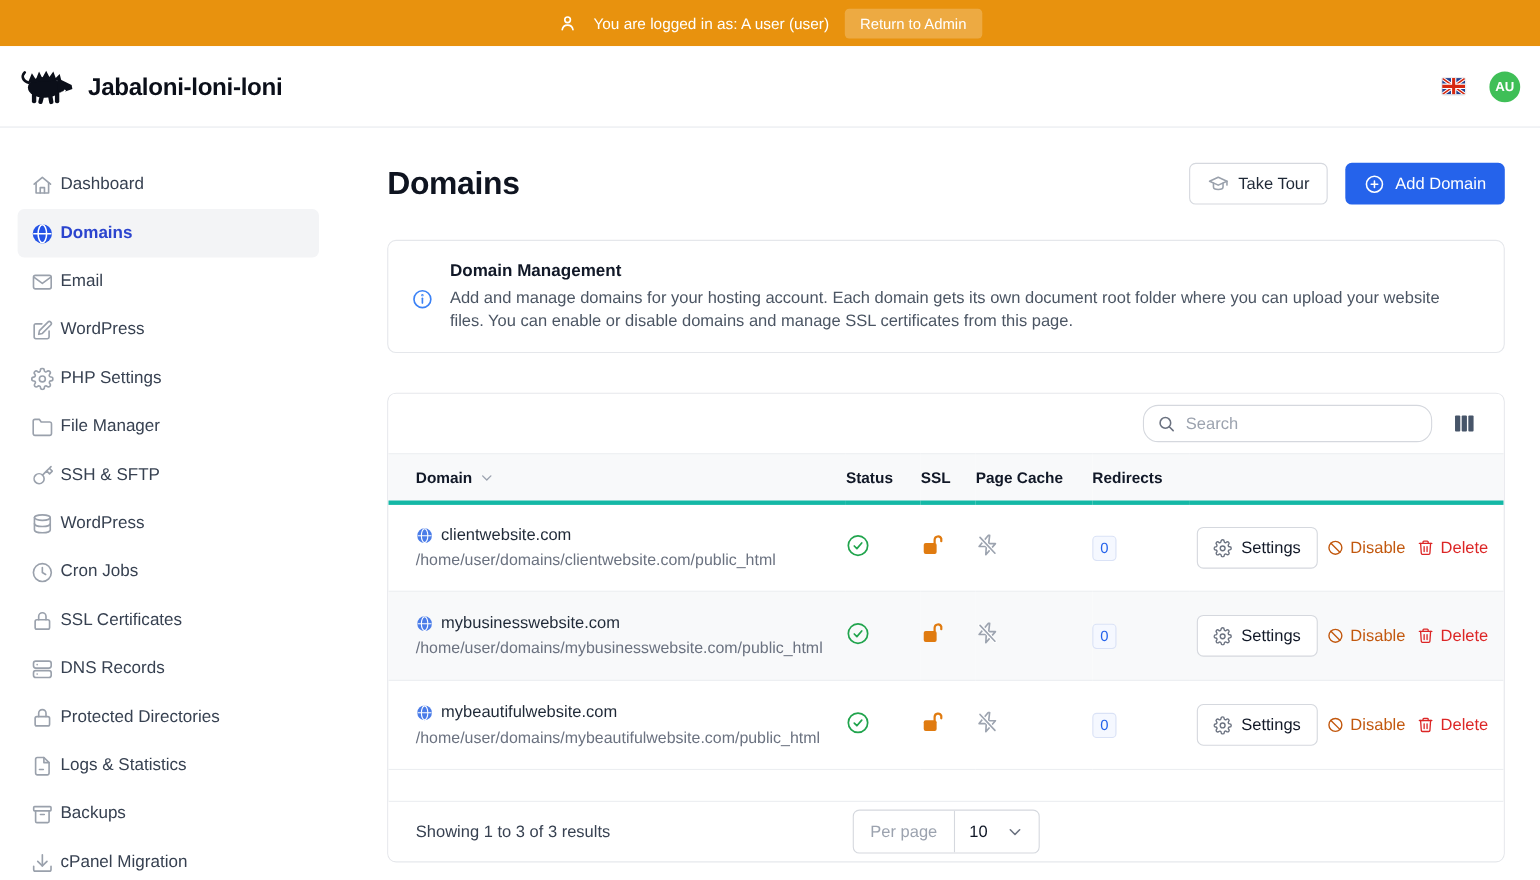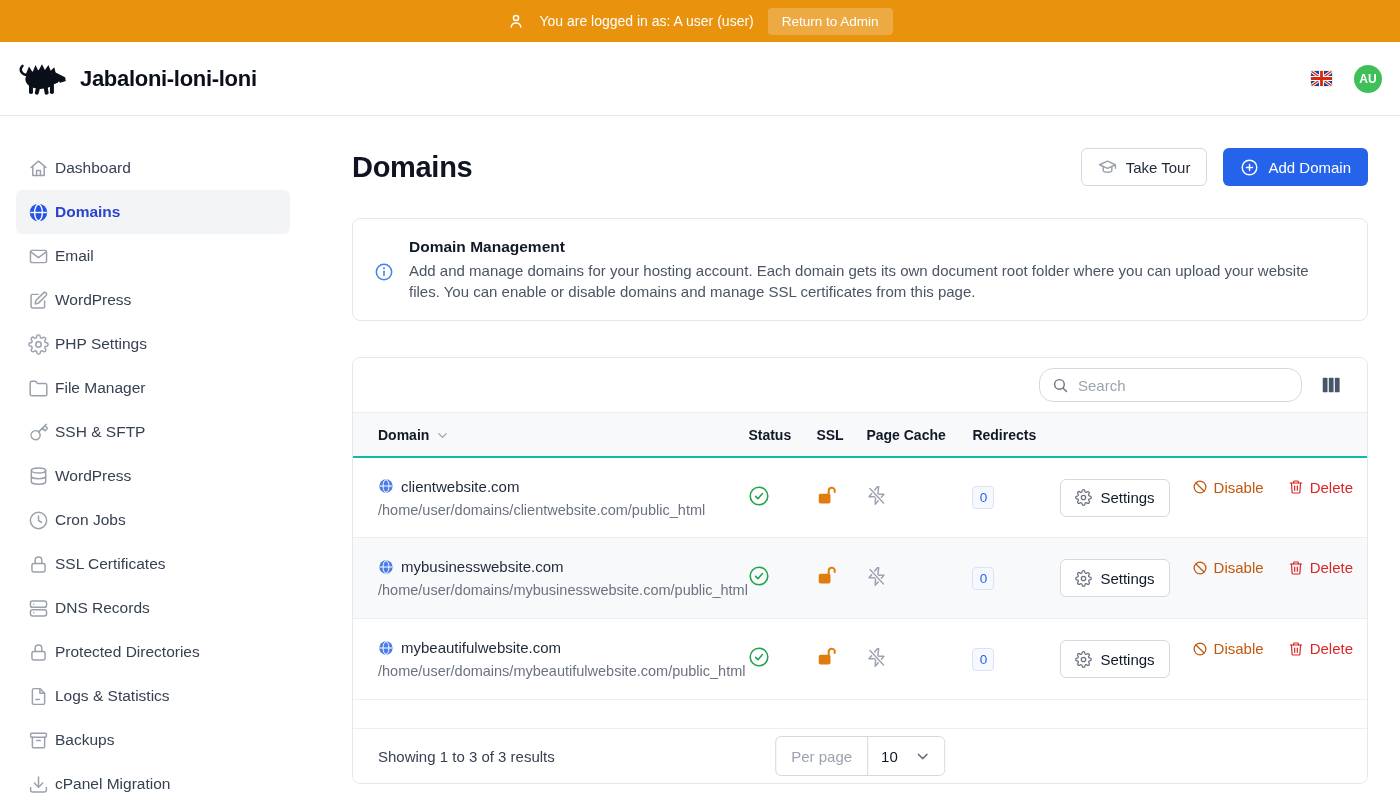--- a/index.html
+++ b/index.html
@@ -51,21 +51,21 @@
   
   .table-card { margin-top:36px; border:1px solid #E5E7EB; border-radius:8px; overflow:hidden; }
   .toolbar { height:54px; display:flex; align-items:center; justify-content:flex-end; gap:18px; padding:0 25px; background:#fff; }
   .search-box { width:263px; height:34px; border:1px solid #D5D8DE; border-radius:14px; display:flex; align-items:center; padding:0 12px; gap:9px; }
   .search-box .icn { width:17px; height:17px; color:#6B7280; display:inline-flex; flex:0 0 auto; }
   .search-box input { border:none; outline:none; flex:1; font-size:15px; color:#374151; font-family:inherit; background:transparent; }
   .search-box input::placeholder { color:#9CA3AF; }
   .cols-btn { width:22px; height:22px; color:#475569; display:inline-flex; cursor:pointer; background:none; border:none; padding:0; }
 
   table.domains { width:100%; border-collapse:collapse; }
-  thead tr { background:#F8F9FA; border-top:1px solid #ECEEF1; border-bottom:2px solid #14b8a6; }
+  thead tr { background:#F8F9FA; border-top:1px solid #ECEEF1; border-bottom:4px solid #14b8a6; }
   th { height:44px; text-align:left; font-size:14px; font-weight:700; color:#111827; white-space:nowrap; }
   th.c-domain { padding-left:25px; }
   th .sort { width:15px; height:15px; color:#9CA3AF; display:inline-flex; vertical-align:-3px; margin-left:6px; cursor:pointer; }
   td { height:81px; vertical-align:middle; }
   tbody tr { border-bottom:1px solid #ECEEF1; }
   tbody tr:nth-child(even) { background:#F8F9FA; }
   .c-domain { width:auto; }
   .c-status { width:68px; }
   .c-ssl { width:50px; }
   .c-cache { width:106px; }
@@ -74,21 +74,21 @@
   td.c-domain { padding:14px 0 14px 25px; }
   .domain-line { display:flex; align-items:center; gap:7px; }
   .domain-line .icn { width:16px; height:16px; color:#4A7CE8; display:inline-flex; }
   .domain-name { font-size:15px; color:#1F2937; }
   .domain-path { font-size:14.5px; color:#6B7280; margin-top:7px; }
   .status-icn { width:22px; height:22px; color:#21A44D; display:inline-flex; }
   .ssl-icn { width:22px; height:22px; color:#E07B10; display:inline-flex; }
   .cache-icn { width:21px; height:21px; color:#9CA3AF; display:inline-flex; }
   .redirects-badge { display:inline-block; min-width:22px; text-align:center; padding:3px 6px; background:#F5F8FF; border:1px solid #DAE2F6; border-radius:4px; color:#2563EB; font-size:13.5px; }
   td.c-actions { padding-right:12px; }
-  .actions { display:flex; align-items:flex-start; justify-content:flex-end; gap:20px; white-space:nowrap; }
+  .actions { display:flex; align-items:center; justify-content:flex-end; gap:6px; white-space:nowrap; }
   .btn-settings { display:inline-flex; align-items:center; gap:8px; height:38px; padding:0 14px; background:#fff; border:1px solid #D5D8DE; border-radius:6px; font-size:15px; color:#111827; cursor:pointer; font-family:inherit; }
   .btn-settings .icn { width:17px; height:17px; color:#6B7280; display:inline-flex; }
   .link-act { display:inline-flex; align-items:center; gap:6px; font-size:15px; cursor:pointer; background:none; border:none; font-family:inherit; padding:0 2px; }
   .link-act .icn { width:16px; height:16px; display:inline-flex; }
   .act-disable { color:#C2580E; }
   .act-delete { color:#DC2626; }
 
   .table-footer { height:55px; border-top:1px solid #ECEEF1; display:flex; align-items:center; padding:0 25px; position:relative; background:#fff;margin-top:28px; }
   .summary { font-size:15px; color:#374151; }
   .per-page { position:absolute; left:50%; transform:translateX(-50%); display:flex; align-items:stretch; height:40px; border:1px solid #D5D8DE; border-radius:6px; overflow:hidden; cursor:pointer; background:#fff; }

